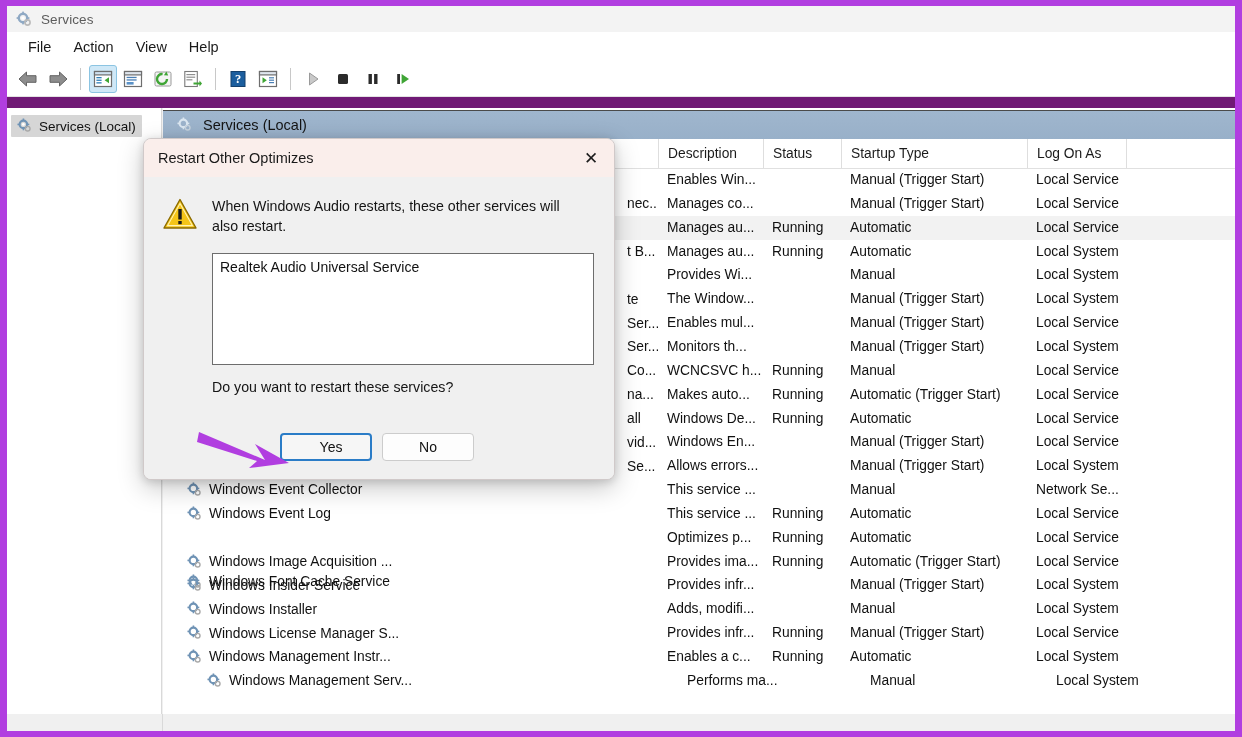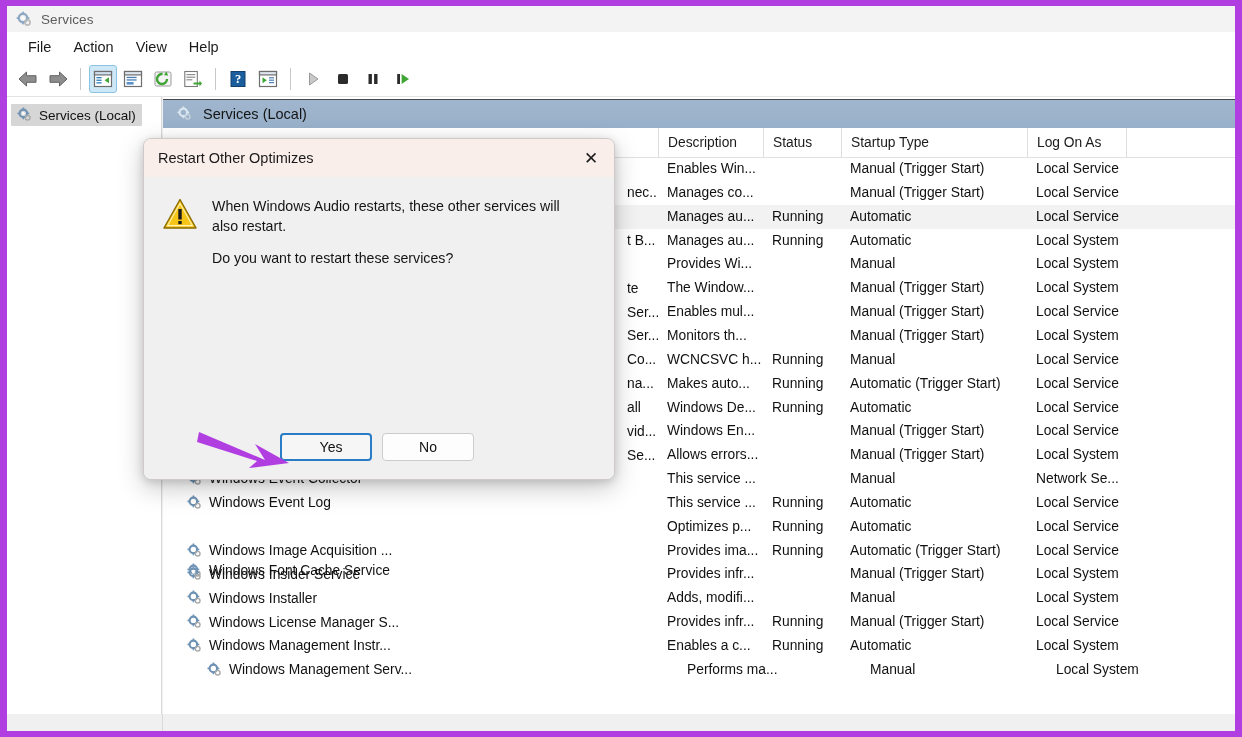--- a/index.html
+++ b/index.html
@@ -87,21 +87,21 @@
   }
   .tb-sep {
     width: 1px; height: 22px;
     background: #c8c8c8;
     margin: 0 7px;
   }
 
   
   #mainarea {
     position: absolute;
-    left: 0; top: 91px;
+    left: 0; top: 102px;
     width: 1228px; height: 617px;
     background: #f0f0f0;
   }
   #leftpane {
     position: absolute;
     left: 0; top: 0;
     width: 155px; height: 617px;
     background: #ffffff;
     border-right: 1px solid #d9d9d9;
     box-sizing: border-box;
@@ -850,20 +850,23 @@
           <svg viewBox="0 0 36 34" width="36" height="34">
             <path d="M18 2.5 L34 31 L2 31 Z" fill="#f5c518" stroke="#8a6a00" stroke-width="1.4" stroke-linejoin="round"></path>
             <path d="M18 6.5 L30.4 28.6 L5.6 28.6 Z" fill="none" stroke="#fff3b8" stroke-width="1.1"></path>
             <rect x="16.3" y="12" width="3.4" height="10.5" fill="#1a1a1a"></rect>
             <rect x="16.3" y="24" width="3.4" height="3.2" fill="#1a1a1a"></rect>
           </svg>
         </span>
         <div id="warn-msg">When Windows Audio restarts, these other services will also restart.</div>
       </div>
 
+      <div id="svc-list">
+        <div>Realtek Audio Universal Service</div>
+      </div>
 
       <div id="ask">Do you want to restart these services?</div>
 
       <div id="btnrow">
         <div class="dbtn focus">Yes</div>
         <div class="dbtn">No</div>
       </div>
     </div>
   </div>
 

